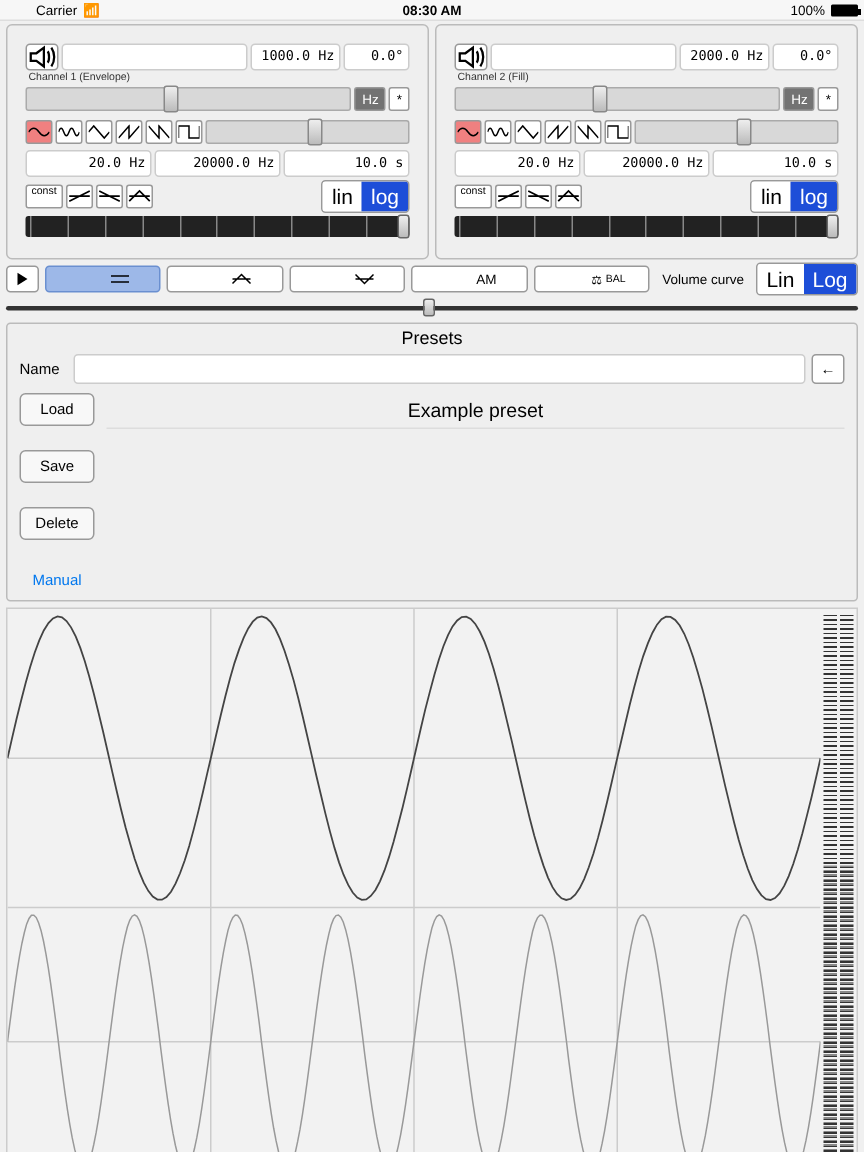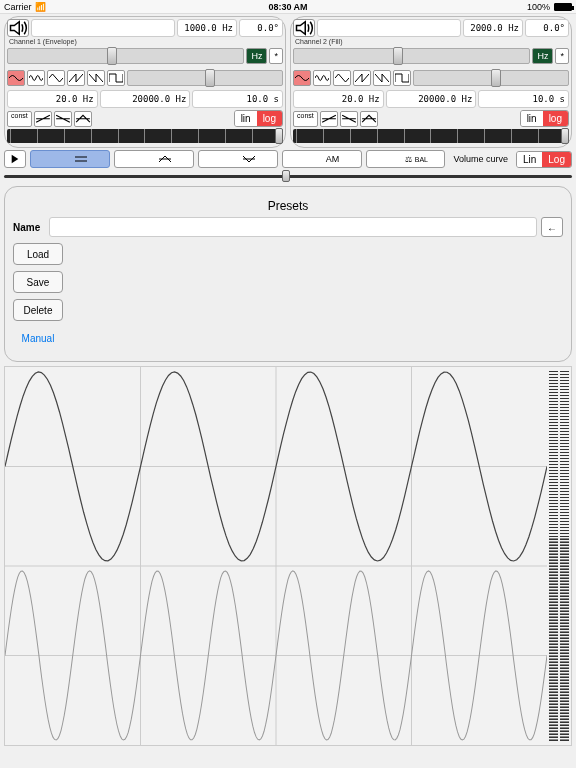--- a/index.html
+++ b/index.html
@@ -1,75 +1,75 @@
 <!DOCTYPE html>
 <html><head>
 <meta charset="utf-8">
 <style>
   * { box-sizing: border-box; margin: 0; padding: 0; font-family: -apple-system, Helvetica, Arial, sans-serif; }
   body { width: 576px; height: 768px; background: #f0f0f0; overflow: hidden; font-size: 10px; }
   .status-bar { height: 14px; background: #f7f7f7; display: flex; justify-content: space-between; align-items: center; padding: 0 4px; font-size: 9px; border-bottom: 1px solid #ddd; }
-  .status-left, .status-right { display: flex; gap: 4px; align-items: center; }
+  .status-left, .status-right { display: flex; gap: 4px; align-items: center; margin-left: 20px; }
   .status-center { position: absolute; left: 50%; transform: translateX(-50%); font-weight: 600; }
   .battery { width: 18px; height: 8px; border: 1px solid #000; border-radius: 1px; position: relative; background: #000; }
   .battery::after { content: ""; position: absolute; right: -3px; top: 2px; width: 2px; height: 4px; background: #000; }
 
   .channels { display: flex; gap: 4px; padding: 2px 4px; }
-  .channel { flex: 1; border: 1px solid #bbb; border-radius: 14px; padding: 2px; background: #efefef; }
+  .channel { flex: 1; border: 1px solid #bbb; border-radius: 4px; padding: 12px; background: #efefef; }
   .ch-top { display: flex; gap: 2px; align-items: center; }
   .speaker-btn { width: 22px; height: 18px; border: 1px solid #999; border-radius: 3px; background: #fff; display: flex; align-items: center; justify-content: center; font-size: 11px; cursor: pointer; }
   .slider-row { flex: 1; height: 18px; background: #fff; border: 1px solid #ccc; border-radius: 3px; }
   .freq-display { width: 60px; height: 18px; background: #fff; border: 1px solid #ccc; border-radius: 3px; display: flex; align-items: center; justify-content: flex-end; padding: 0 3px; font-family: monospace; font-size: 9px; }
   .phase-display { width: 44px; height: 18px; background: #fff; border: 1px solid #ccc; border-radius: 3px; display: flex; align-items: center; justify-content: flex-end; padding: 0 3px; font-family: monospace; font-size: 9px; }
   .ch-name { font-size: 7px; color: #333; padding: 1px 2px; }
   .slider-wide { height: 16px; position: relative; margin: 2px 0; background: #d8d8d8; border: 1px solid #aaa; border-radius: 2px; }
   .slider-wide .thumb { position: absolute; top: -2px; width: 10px; height: 18px; background: linear-gradient(#eee,#bbb); border: 1px solid #888; border-radius: 2px; }
   .unit-sel { display: flex; gap: 2px; }
   .unit-btn { height: 16px; padding: 0 4px; border: 1px solid #999; border-radius: 2px; background: #fff; font-size: 9px; display: flex; align-items: center; cursor: pointer; }
-  .unit-btn.sel { background: #14532d; color: #fff; }
+  .unit-btn.sel { background: #737373; color: #fff; }
 
   .wave-row { display: flex; gap: 2px; align-items: center; margin: 2px 0; }
   .wave-btn { width: 18px; height: 16px; border: 1px solid #999; border-radius: 2px; background: #fff; display: flex; align-items: center; justify-content: center; cursor: pointer; }
   .wave-btn.active { background: #f08080; }
   .wave-btn svg { width: 14px; height: 10px; }
 
   .inputs-row { display: flex; gap: 2px; margin: 2px 0; }
   .num-input { flex: 1; height: 18px; background: #fff; border: 1px solid #ccc; border-radius: 3px; display: flex; align-items: center; justify-content: flex-end; padding: 0 3px; font-family: monospace; font-size: 9px; }
 
   .mode-row { display: flex; gap: 2px; align-items: center; margin: 2px 0; justify-content: space-between; }
   .const-btn { height: 16px; padding: 0 3px; border: 1px solid #999; border-radius: 2px; background: #fff; font-size: 7px; cursor: pointer; }
   .icon-btn { width: 18px; height: 16px; border: 1px solid #999; border-radius: 2px; background: #fff; cursor: pointer; display:flex;align-items:center;justify-content:center; }
   .linlog { display: flex; border-radius: 3px; overflow: hidden; border: 1px solid #999; }
-  .linlog span { padding: 2px 6px; font-size: 10px; cursor: pointer; background: #fff; }
-  .linlog span.sel { background: #ef4444; color: #fff; }
+  .linlog span { padding: 2px 6px; font-size: 14px; cursor: pointer; background: #fff; }
+  .linlog span.sel { background: #1d4ed8; color: #fff; }
 
   .slider-dark { height: 14px; background: #222; border-radius: 2px; position: relative; margin: 2px 0; }
   .slider-dark .thumb { position: absolute; top: -1px; width: 8px; height: 16px; background: linear-gradient(#eee,#bbb); border: 1px solid #666; border-radius: 2px; }
   .ticks { position: absolute; inset: 0; display: flex; justify-content: space-between; padding: 0 3px; }
   .ticks i { width: 1px; background: #888; height: 100%; }
 
   .toolbar2 { padding: 0 4px; display: flex; gap: 4px; align-items: center; }
   .play-btn { width: 22px; height: 18px; border: 1px solid #999; border-radius: 3px; background: #fff; cursor: pointer; display:flex;align-items:center;justify-content:center; }
   .seg { display: flex; gap: 4px; flex: 1; }
   .seg-btn { flex: 1; height: 18px; border: 1px solid #999; border-radius: 3px; background: #fff; display: flex; align-items: center; justify-content: center; cursor: pointer; font-size: 9px; padding-left: 22px; }
   .seg-btn.selected { background: #9db8e8; border-color:#6a8fd0; }
   .vol-label { font-size: 9px; padding: 0 4px; }
 
   .slider-line { height: 12px; position: relative; margin: 2px 4px; }
   .slider-line::before { content: ""; position: absolute; top: 5px; left: 0; right: 0; height: 3px; background: #333; border-radius: 2px; }
   .slider-line .thumb { position: absolute; top: 0; width: 8px; height: 12px; background: linear-gradient(#eee,#bbb); border: 1px solid #666; border-radius: 2px; }
 
-  .presets-panel { margin: 4px; border: 1px solid #bbb; border-radius: 13px; padding: 12px 8px; background: #efefef; }
+  .presets-panel { margin: 4px; border: 1px solid #bbb; border-radius: 3px; padding: 2px 8px; background: #efefef; }
   .presets-title { text-align: center; font-size: 12px; margin-bottom: 4px; }
   .name-row { display: flex; gap: 4px; align-items: center; }
-  .name-label { font-size: 10px; width: 32px; font-weight: bold; }
+  .name-label { font-size: 10px; width: 32px; }
   .name-input { flex: 1; height: 20px; border: 1px solid #ccc; border-radius: 3px; background: #fff; }
   .arrow-btn { width: 22px; height: 20px; border: 1px solid #999; border-radius: 3px; background: #fff; cursor: pointer; display:flex;align-items:center;justify-content:center; }
   .preset-body { display: flex; gap: 8px; margin-top: 6px; }
-  .preset-btns { display: flex; flex-direction: column; gap: 6px; }
+  .preset-btns { display: flex; flex-direction: column; gap: 16px; }
   .pbtn { width: 50px; height: 22px; border: 1px solid #999; border-radius: 4px; background: #f8f8f8; font-size: 10px; cursor: pointer; }
   .pbtn.link { border: none; background: none; color: #0077ee; text-align: center; }
   .preset-list { flex: 1; display:flex;align-items:flex-start;justify-content:center; }
   .preset-item { font-size: 13px; padding: 4px; text-align: center; border-bottom:1px solid #ddd; width:100%; }
 
   .wave-display { margin: 4px; height: 380px; position: relative; background: #f2f2f2; border: 1px solid #ccc; display:flex; }
   .wave-canvas { flex:1; position:relative; }
   .wave-meters { width: 24px; display:flex; gap:2px; padding:4px 2px; }
   .meter { flex:1; background: repeating-linear-gradient(#333 0 1px, #f2f2f2 1px 3px); position:relative; }
   .meter::after{content:"";position:absolute;bottom:0;left:0;right:0;height:55%;background:repeating-linear-gradient(#888 0 1px, transparent 1px 3px);}
@@ -341,20 +341,23 @@
     <div class="arrow-btn">
         <span>←</span>
       </div>
   </div>
   <div class="preset-body">
     <div class="preset-btns">
       <button class="pbtn">Load</button>
       <button class="pbtn">Save</button>
       <button class="pbtn">Delete</button>
       <button class="pbtn link">Manual</button>
+    </div>
+    <div class="preset-list">
+      <div class="preset-item">Example preset</div>
     </div>
   </div>
 </div>
 
 <div class="wave-display">
   <div class="wave-canvas">
     <svg id="wavesvg" viewBox="0 0 540 380" width="100%" height="100%" preserveAspectRatio="none">
       <g stroke="#ccc" stroke-width="1">
         <line x1="0" y1="100" x2="540" y2="100"></line>
           <line x1="0" y1="200" x2="540" y2="200"></line>

